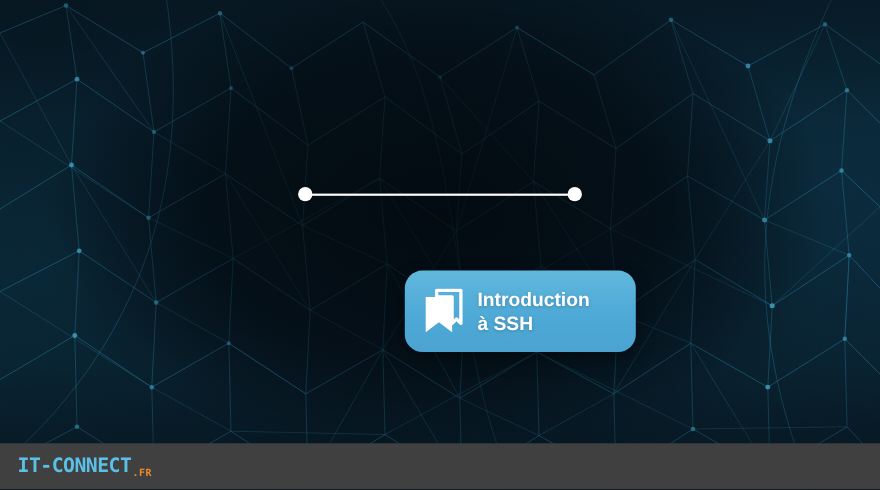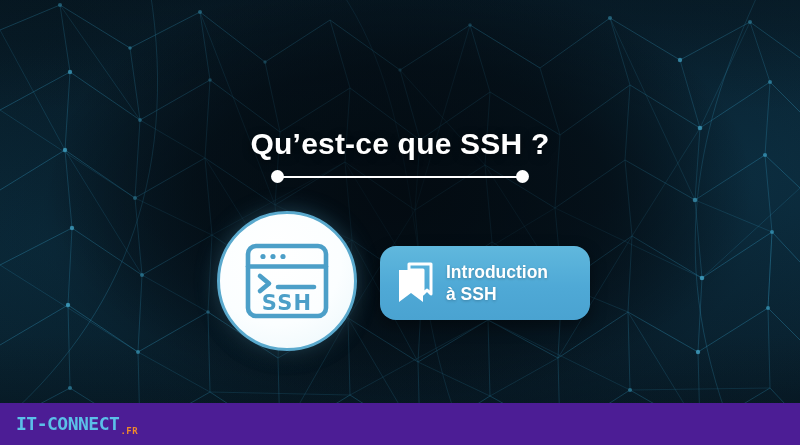--- a/index.html
+++ b/index.html
@@ -91,21 +91,21 @@
     box-shadow: 0 0 22px rgba(90,169,205,0.35), 0 6px 18px rgba(0,0,0,0.45);
     display: flex;
     align-items: center;
     justify-content: center;
   }
   .icon-circle svg { display: block; }
 
   
   .badge {
     position: absolute;
-    left: 380px;
+    left: 368px;
     top: 246px;
     width: 210px;
     height: 74px;
     border-radius: 16px;
     background: linear-gradient(180deg, #60b8dd 0%, #4fa9d6 55%, #4aa3d1 100%);
     box-shadow: 0 6px 16px rgba(0,0,0,0.38);
     display: flex;
     align-items: center;
     padding-left: 17px;
     box-sizing: border-box;
@@ -125,21 +125,21 @@
     text-shadow: 0 1px 3px rgba(0,0,0,0.22);
   }
 
   
   .footer {
     position: absolute;
     left: 0;
     right: 0;
     bottom: 0;
     height: 42px;
-    background: #4c1d95;
+    background: #404040;
     display: flex;
     align-items: center;
     justify-content: space-between;
     padding: 0 16px;
     box-sizing: border-box;
   }
   .logo {
     display: flex;
     align-items: flex-start;
     font-size: 19px;
@@ -244,46 +244,27 @@
         <circle cx="280" cy="438" r="1.8" fill="#3a9bbe" opacity="0.55"></circle>
         <circle cx="560" cy="435" r="1.8" fill="#3a9bbe" opacity="0.55"></circle>
         <circle cx="630" cy="390" r="2.1" fill="#3a9bbe" opacity="0.7"></circle>
       </g>
     </defs>
     <use href="#netcell"></use>
   </svg>
 
   <div class="bg-vignette"></div>
 
-  <div class="title">Qu’est-ce que SSH ?</div>
 
   <div class="rule-wrap">
     <div class="rule-dot left"></div>
     <div class="rule-line"></div>
     <div class="rule-dot right"></div>
   </div>
 
-  <div class="icon-circle">
-    <svg width="86" height="78" viewBox="0 0 86 78" aria-hidden="true">
-      <g fill="none" stroke="#4c9fc8" stroke-width="4.6" stroke-linecap="round" stroke-linejoin="round">
-        <rect x="4" y="4" width="78" height="70" rx="8"></rect>
-        <line x1="4" y1="24.5" x2="82" y2="24.5"></line>
-      </g>
-      <g fill="#4c9fc8">
-        <circle cx="19" cy="14.5" r="2.6"></circle>
-        <circle cx="29" cy="14.5" r="2.6"></circle>
-        <circle cx="39" cy="14.5" r="2.6"></circle>
-      </g>
-      <g fill="none" stroke="#4c9fc8" stroke-width="4.6" stroke-linecap="round" stroke-linejoin="round">
-        <polyline points="16,34 25,41.5 16,49"></polyline>
-        <line x1="34" y1="45" x2="70" y2="45"></line>
-      </g>
-      <text x="43" y="68" text-anchor="middle" font-family="DejaVu Sans, sans-serif" font-size="21" font-weight="bold" fill="#4c9fc8" letter-spacing="1.2">SSH</text>
-    </svg>
-  </div>
 
   <div class="badge">
     <span class="badge-icon">
       <svg width="36" height="42" viewBox="0 0 36 42" aria-hidden="true">
         <path d="M12 2 H34 V32 L30 28 L26 32 V8 H12 Z" fill="none" stroke="#ffffff" stroke-width="3" stroke-linejoin="round"></path>
         <path d="M2 8 H26 V40 L14 31 L2 40 Z" fill="#ffffff"></path>
       </svg>
     </span>
     <span class="badge-text">
       <span>Introduction</span><br>

